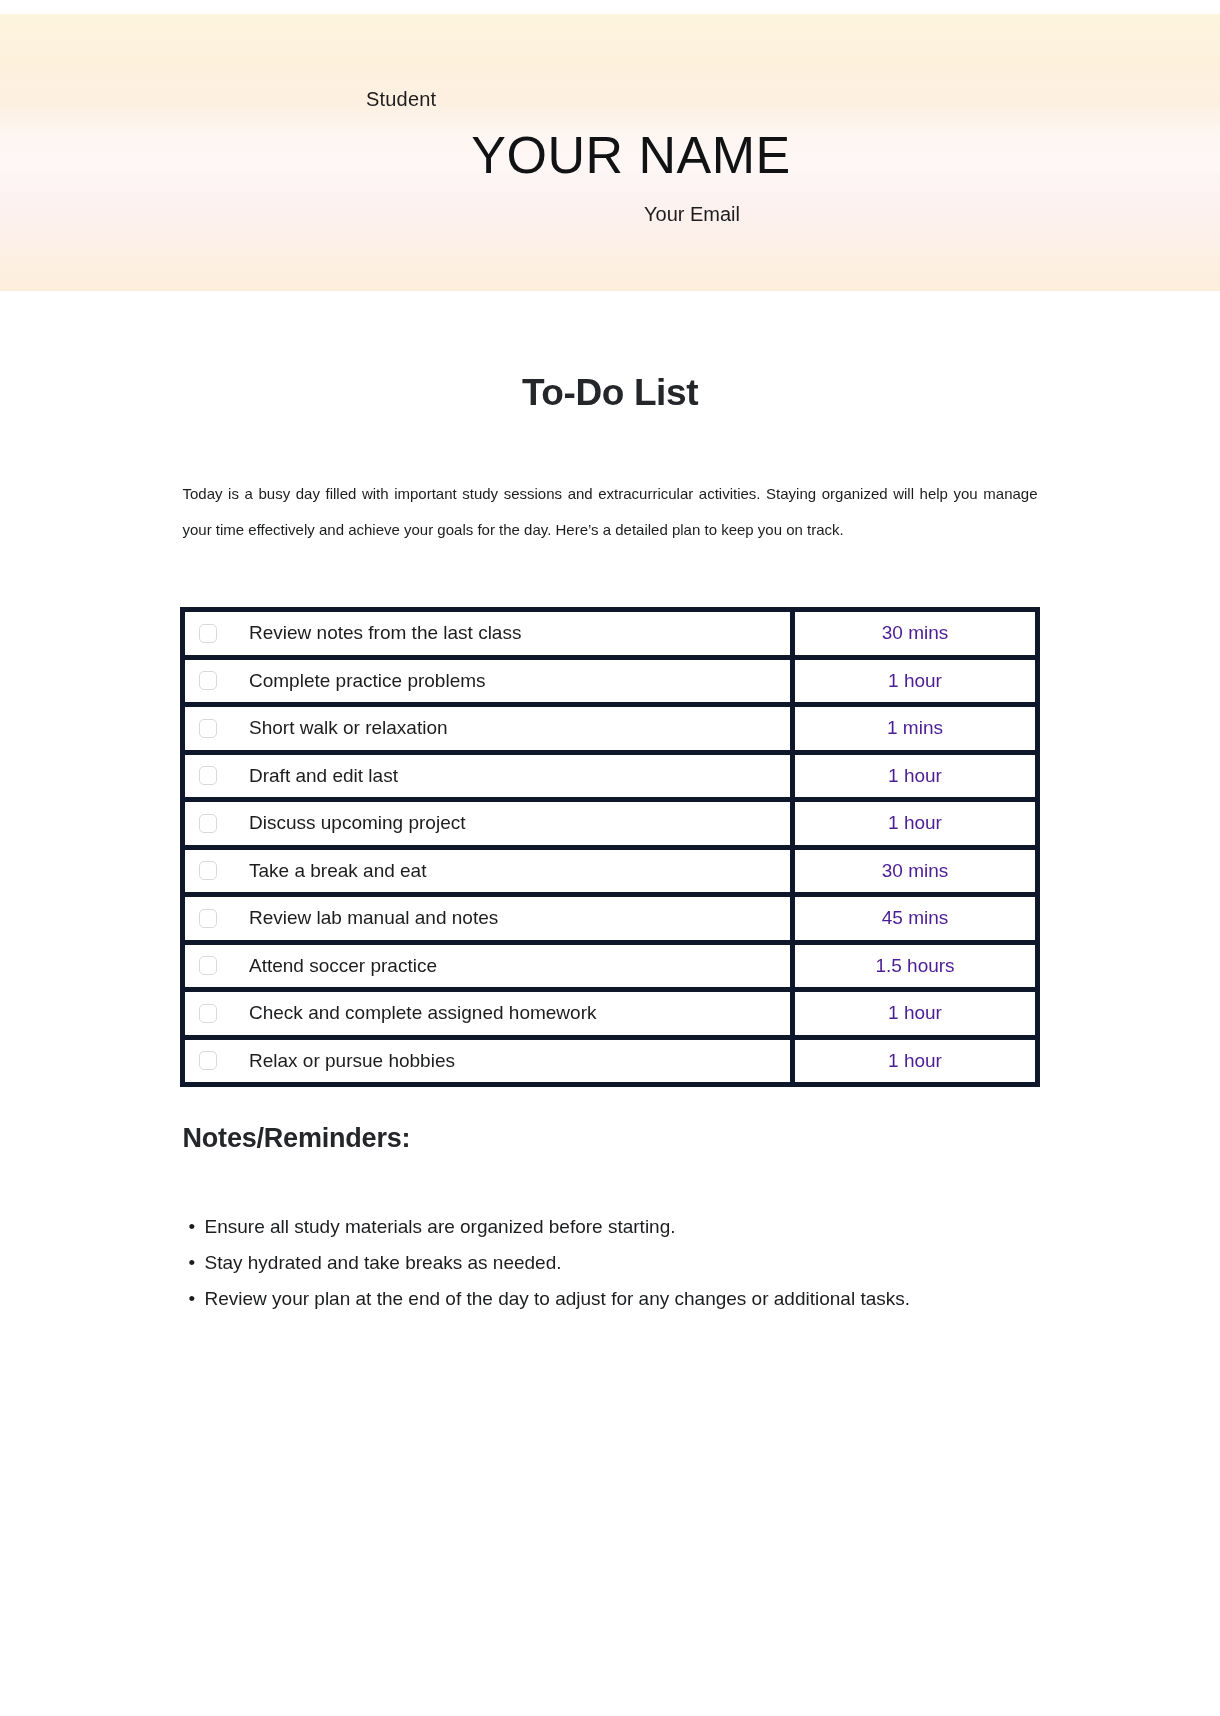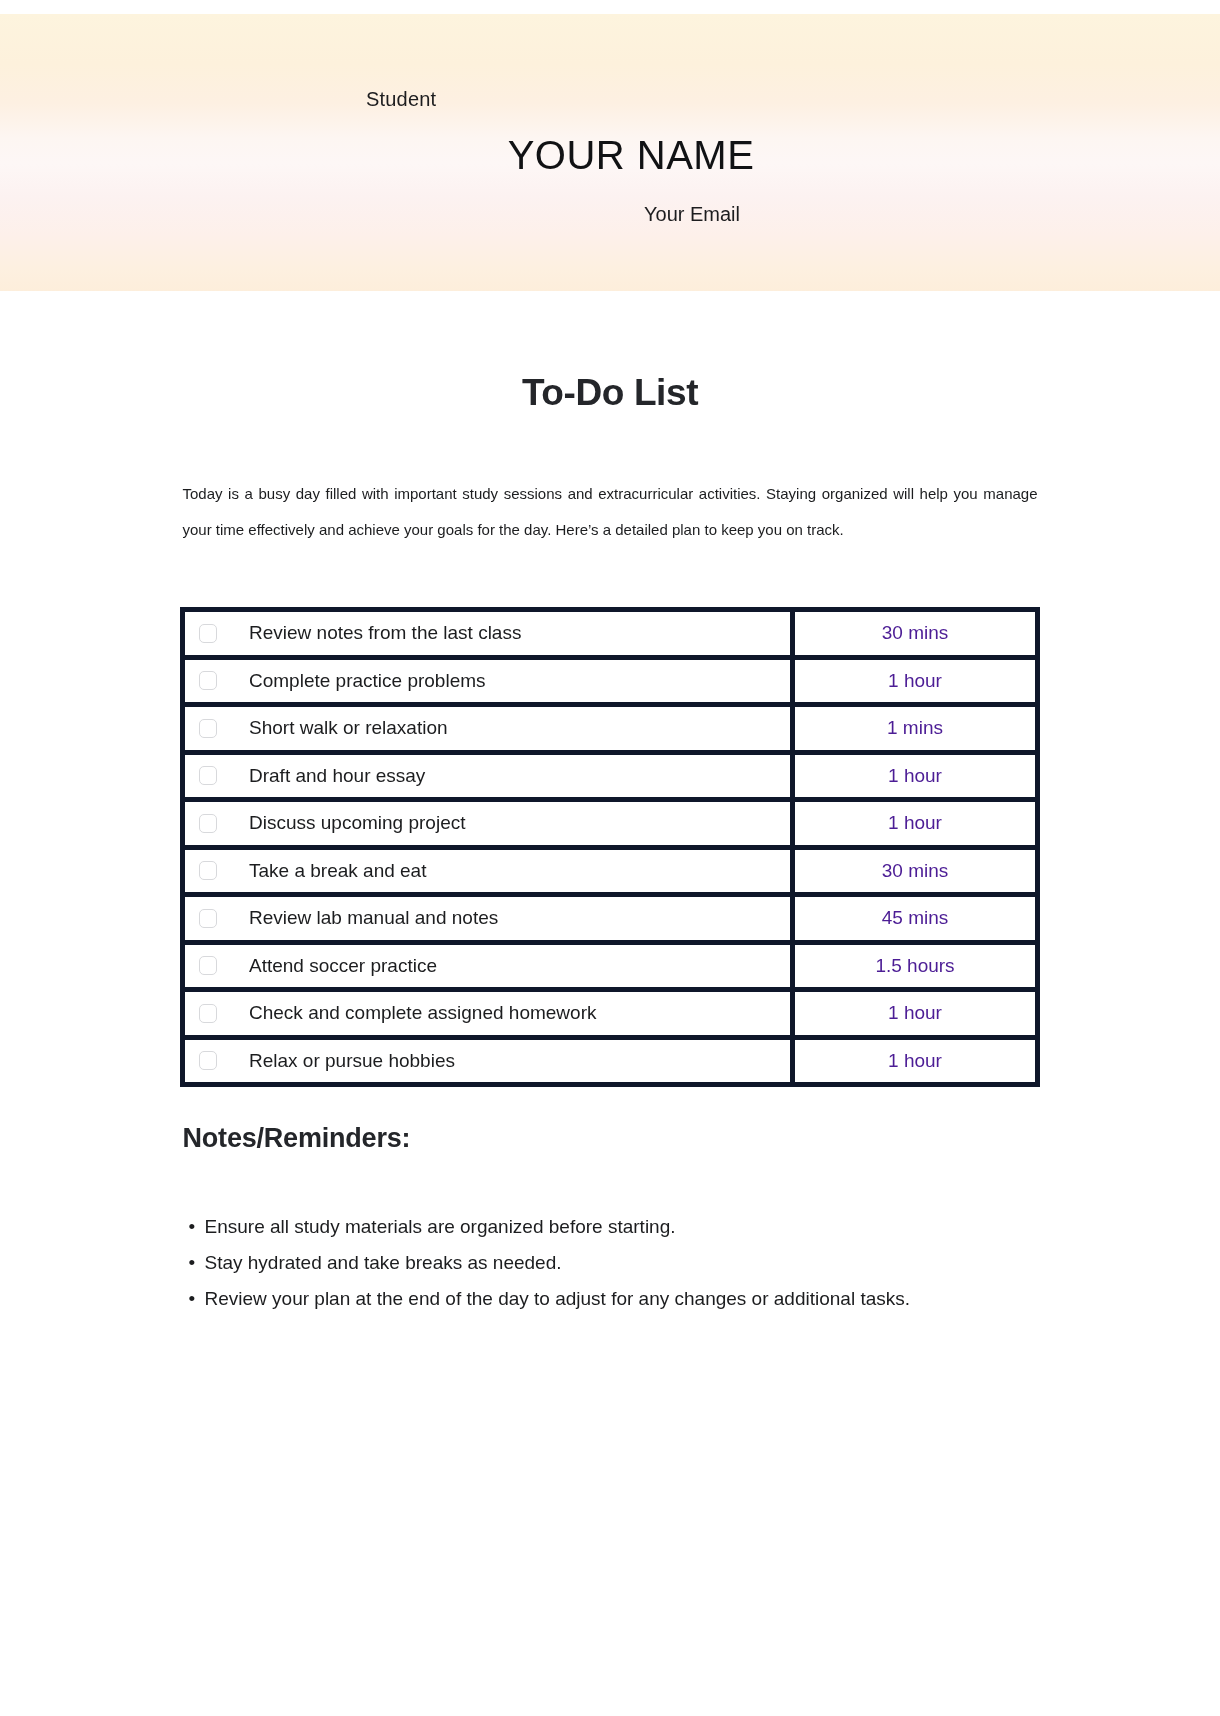--- a/index.html
+++ b/index.html
@@ -29,21 +29,21 @@
   .banner-inner {
     position:absolute; left:0; top:0; width:1220px; height:277px;
   }
   .hdr-student {
     position:absolute; left:366px; top:74px;
     font-size:20px; font-weight:400; color:#1d1d1f; letter-spacing:.2px;
   }
   .hdr-name {
     position:absolute; left:0; top:110px; width:1220px;
     text-align:center;
-    font-size:40px; font-weight:400; color:#111214; letter-spacing:.5px;
+    font-size:52px; font-weight:400; color:#111214; letter-spacing:.5px;
     line-height:62px;
     padding-left:42px;
   }
   .hdr-email {
     position:absolute; right:480px; top:189px;
     font-size:20px; font-weight:400; color:#1d1d1f;
   }
 
   
   .content { position:absolute; left:0; top:277px; width:1220px; }
@@ -163,21 +163,21 @@
               <span class="task-label">Short walk or relaxation</span>
             </div>
           </td>
           <td class="col-time time-cell">1 mins</td>
         </tr>
 
         <tr>
           <td class="col-task">
             <div class="task-cell">
               <span class="cbox"></span>
-              <span class="task-label">Draft and hour essay</span>
+              <span class="task-label">Draft and edit last</span>
             </div>
           </td>
           <td class="col-time time-cell">1 hour</td>
         </tr>
 
         <tr>
           <td class="col-task">
             <div class="task-cell">
               <span class="cbox"></span>
               <span class="task-label">Discuss upcoming project</span>

